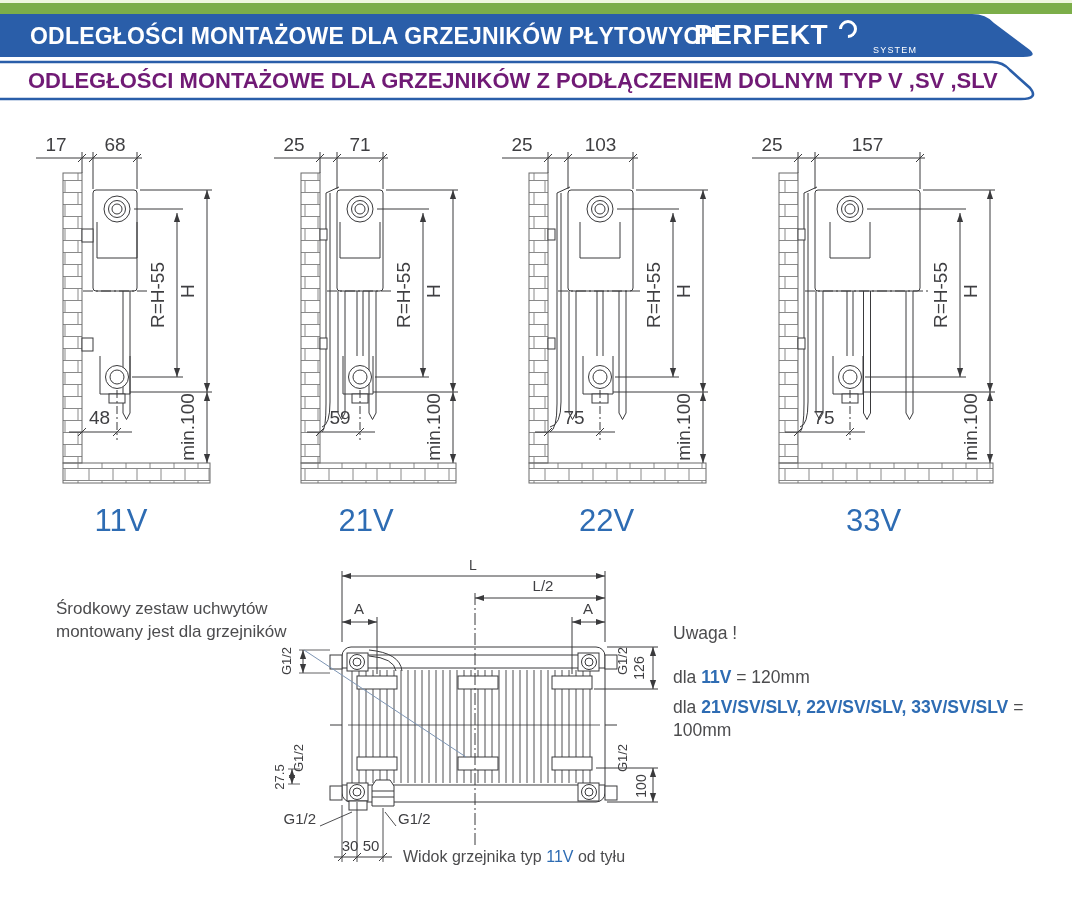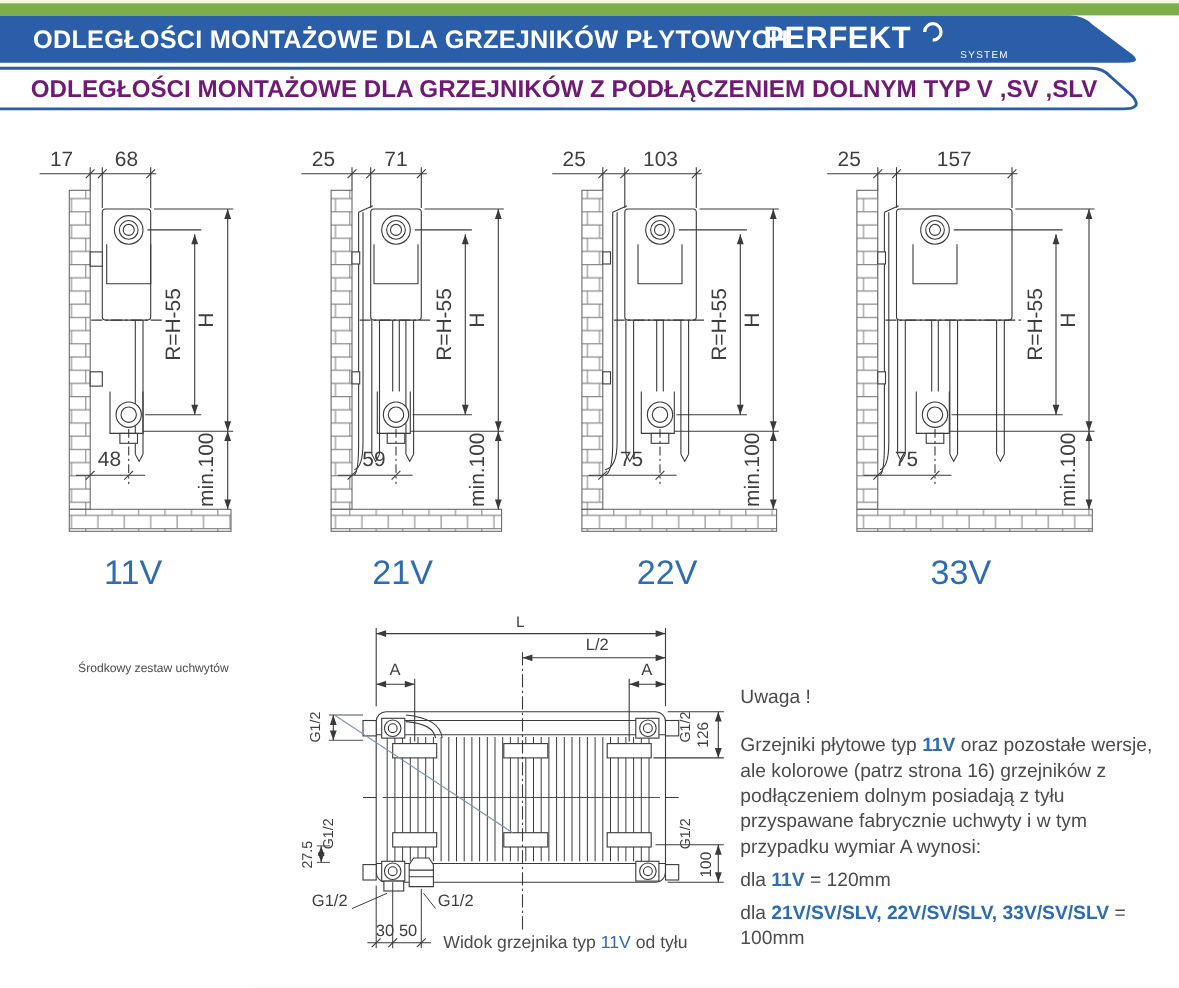--- a/index.html
+++ b/index.html
@@ -11,21 +11,21 @@
   .title{position:absolute;left:30px;top:23px;width:660px;color:#ffffff;
          font-size:23px;font-weight:bold;letter-spacing:0.2px;white-space:nowrap;}
   .brand{position:absolute;left:694px;top:19px;height:40px;color:#ffffff;}
   .brand-name{font-size:28px;font-weight:bold;letter-spacing:0.5px;}
   .ring{position:absolute;left:145px;top:1px;width:12px;height:12px;border:3.5px solid #ffffff;
         border-left-color:transparent;border-radius:50%;transform:rotate(-45deg);}
   .brand-sub{position:absolute;left:163px;top:26px;font-size:9px;letter-spacing:1.2px;margin-left:16px;}
   .subtitle{position:absolute;left:28px;top:68px;color:#701a75;font-size:22px;
             font-weight:bold;white-space:nowrap;}
   .drawing{position:absolute;left:0;top:0;width:1072px;height:898px;}
-  .note-left{position:absolute;left:71px;top:597px;font-size:11px;color:#4c4c4e;line-height:23px;}
+  .note-left{position:absolute;left:56px;top:597px;font-size:17px;color:#4c4c4e;line-height:23px;}
   .note-right{position:absolute;left:673px;top:594px;width:400px;font-size:17.5px;
               color:#4c4c4e;line-height:23px;margin-top:28px;}
   .nr-title{margin-bottom:21px;}
   .nr-a{margin-top:7px;}
   .blue{color:#2e6cb3;font-weight:bold;}
 </style>
 </head>
 <body>
 
 <div class="page">
@@ -415,27 +415,25 @@
           <text x="350" y="851" fill="#3f3f42" font-size="15" text-anchor="middle" font-family="&quot;Liberation Sans&quot;,sans-serif">30</text>
           <text x="371" y="851" fill="#3f3f42" font-size="15" text-anchor="middle" font-family="&quot;Liberation Sans&quot;,sans-serif">50</text>
           <text x="403" y="862" font-size="16" fill="#4c4c4e" text-anchor="start" font-family="&quot;Liberation Sans&quot;,sans-serif"><tspan>Widok grzejnika typ </tspan><tspan fill="#2e6cb3">11V</tspan><tspan> od tyłu</tspan></text>
         </g>
         <line x1="304" y1="650" x2="466" y2="757" stroke="#7d95b4" stroke-width="1"></line>
       </g>
   </svg>
 
   <div class="note-left">
     <div>Środkowy zestaw uchwytów</div>
+    <div>montowany jest dla grzejników</div>
   </div>
 
   <div class="note-right">
     <div class="nr-title">Uwaga !</div>
-    <div>
-      <span>Grzejniki płytowe typ </span><span class="blue">11V</span><span> oraz pozostałe wersje, ale kolorowe (patrz strona 16) grzejników z podłączeniem dolnym posiadają z tyłu przyspawane fabrycznie uchwyty i w tym przypadku wymiar A wynosi:</span>
-    </div>
     <div class="nr-a">
       <span>dla </span><span class="blue">11V</span><span> = 120mm</span>
     </div>
     <div class="nr-a">
       <span>dla </span><span class="blue">21V/SV/SLV, 22V/SV/SLV, 33V/SV/SLV</span><span> = 100mm</span>
     </div>
   </div>
 
 </div>
 

